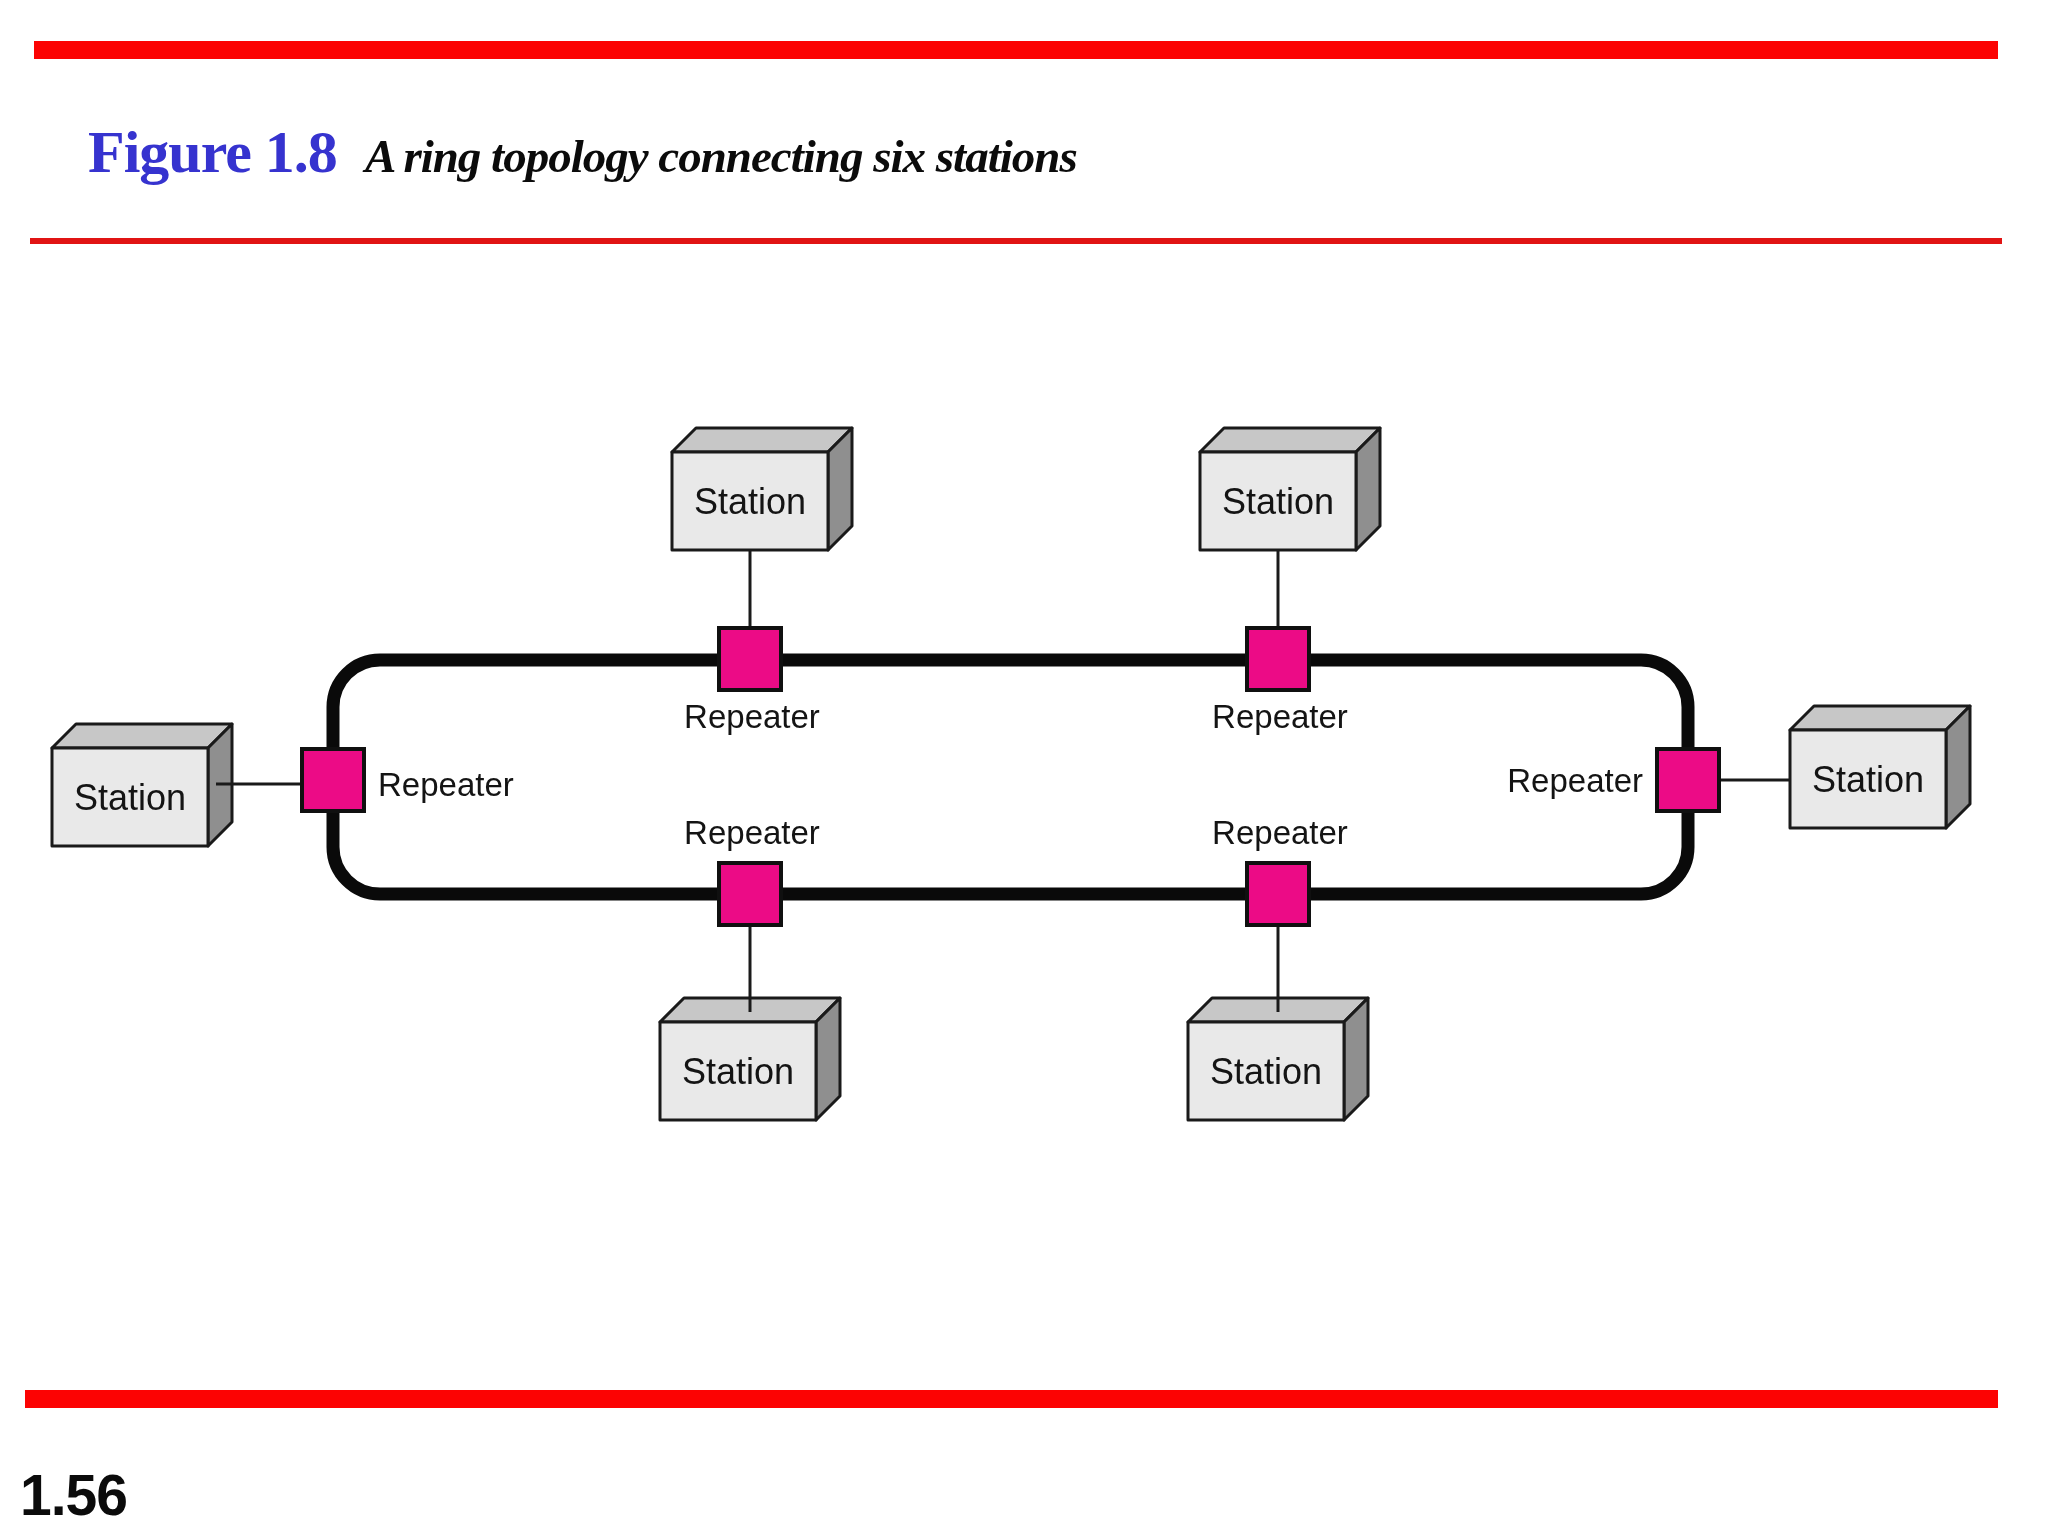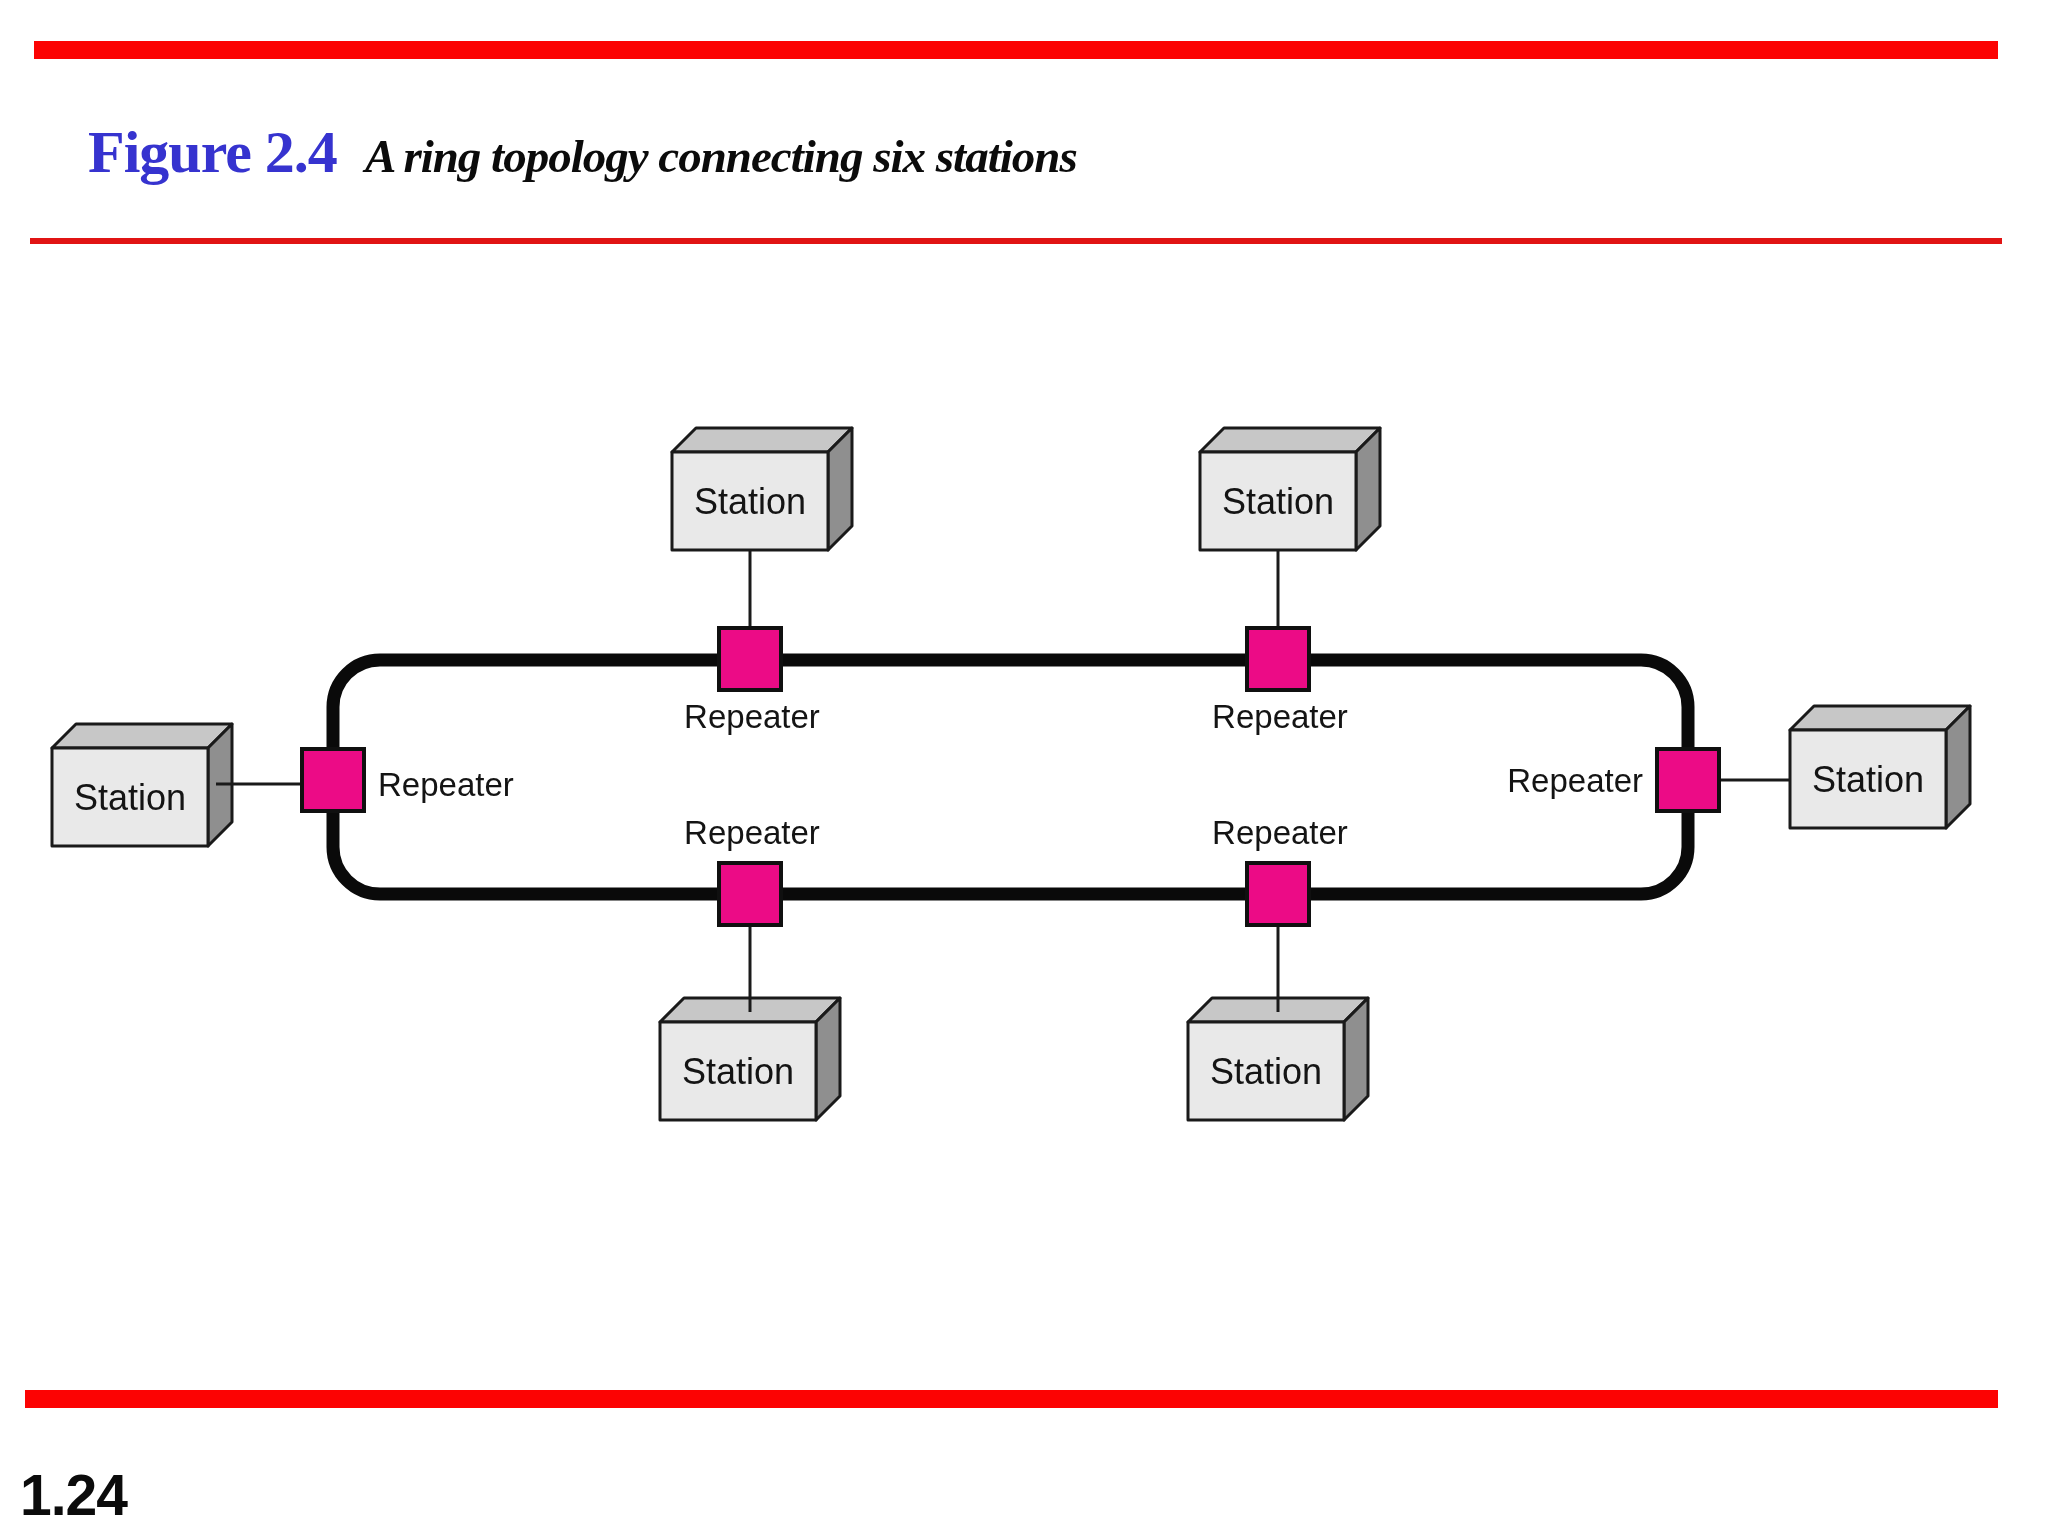--- a/index.html
+++ b/index.html
@@ -125,17 +125,17 @@
 
   <text class="lbl repeater-lbl anchor-mid" x="752" y="728">Repeater</text>
   <text class="lbl repeater-lbl anchor-mid" x="1280" y="728">Repeater</text>
   <text class="lbl repeater-lbl" x="378" y="796">Repeater</text>
   <text class="lbl repeater-lbl anchor-end" x="1643" y="792">Repeater</text>
   <text class="lbl repeater-lbl anchor-mid" x="752" y="844">Repeater</text>
   <text class="lbl repeater-lbl anchor-mid" x="1280" y="844">Repeater</text>
 </svg>
 
 <div class="title-row">
-  <span class="fig-label">Figure 2.4</span>
+  <span class="fig-label">Figure 1.8</span>
   <span class="fig-caption">A ring topology connecting six stations</span>
 </div>
 
-<div class="page-number">1.24</div>
+<div class="page-number">1.56</div>
 
 </body></html>

